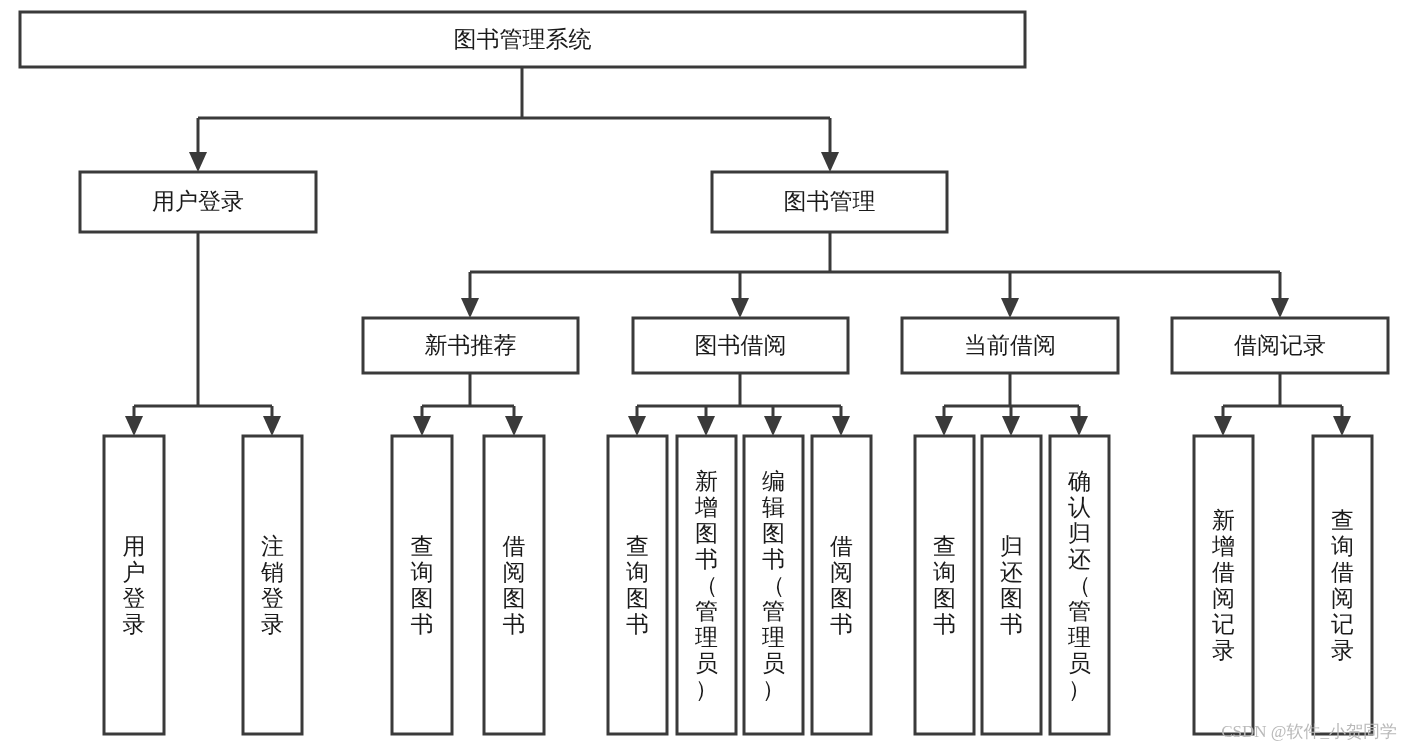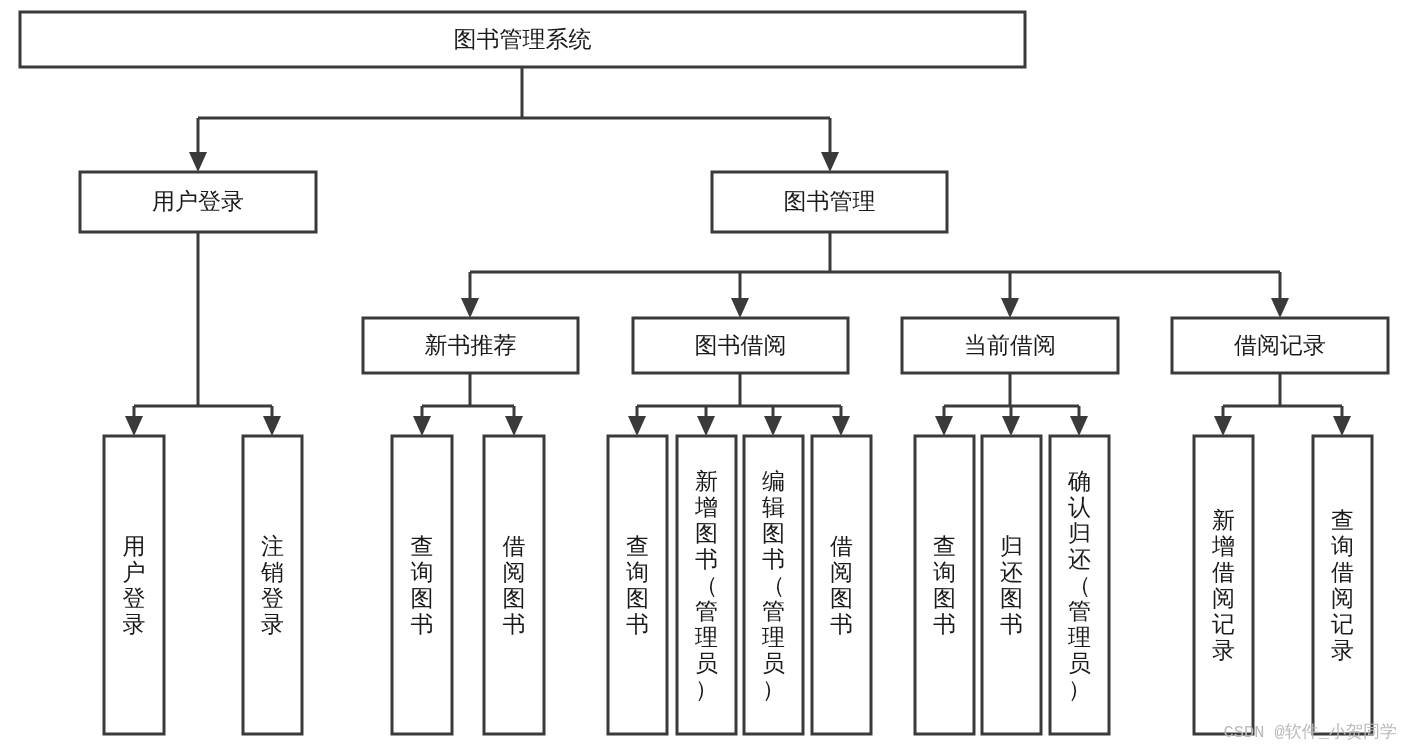--- a/index.html
+++ b/index.html
@@ -66,21 +66,21 @@
   .vert-label-wrap > span {
     display: block;
     text-align: center;
   }
   .watermark {
     position: absolute;
     right: 8px;
     bottom: 4px;
     font-size: 17px;
     color: #b9b9b9;
-    font-family: Liberation Mono, monospace;
+    font-family: Liberation Serif, serif;
     white-space: nowrap;
     pointer-events: none;
   }
 </style>
 </head>
 <body>
 
 <div id="diagram-root">
   <svg class="diagram-canvas" id="diagram-canvas" viewBox="0 0 1405 747" xmlns="http://www.w3.org/2000/svg">
       <g>

